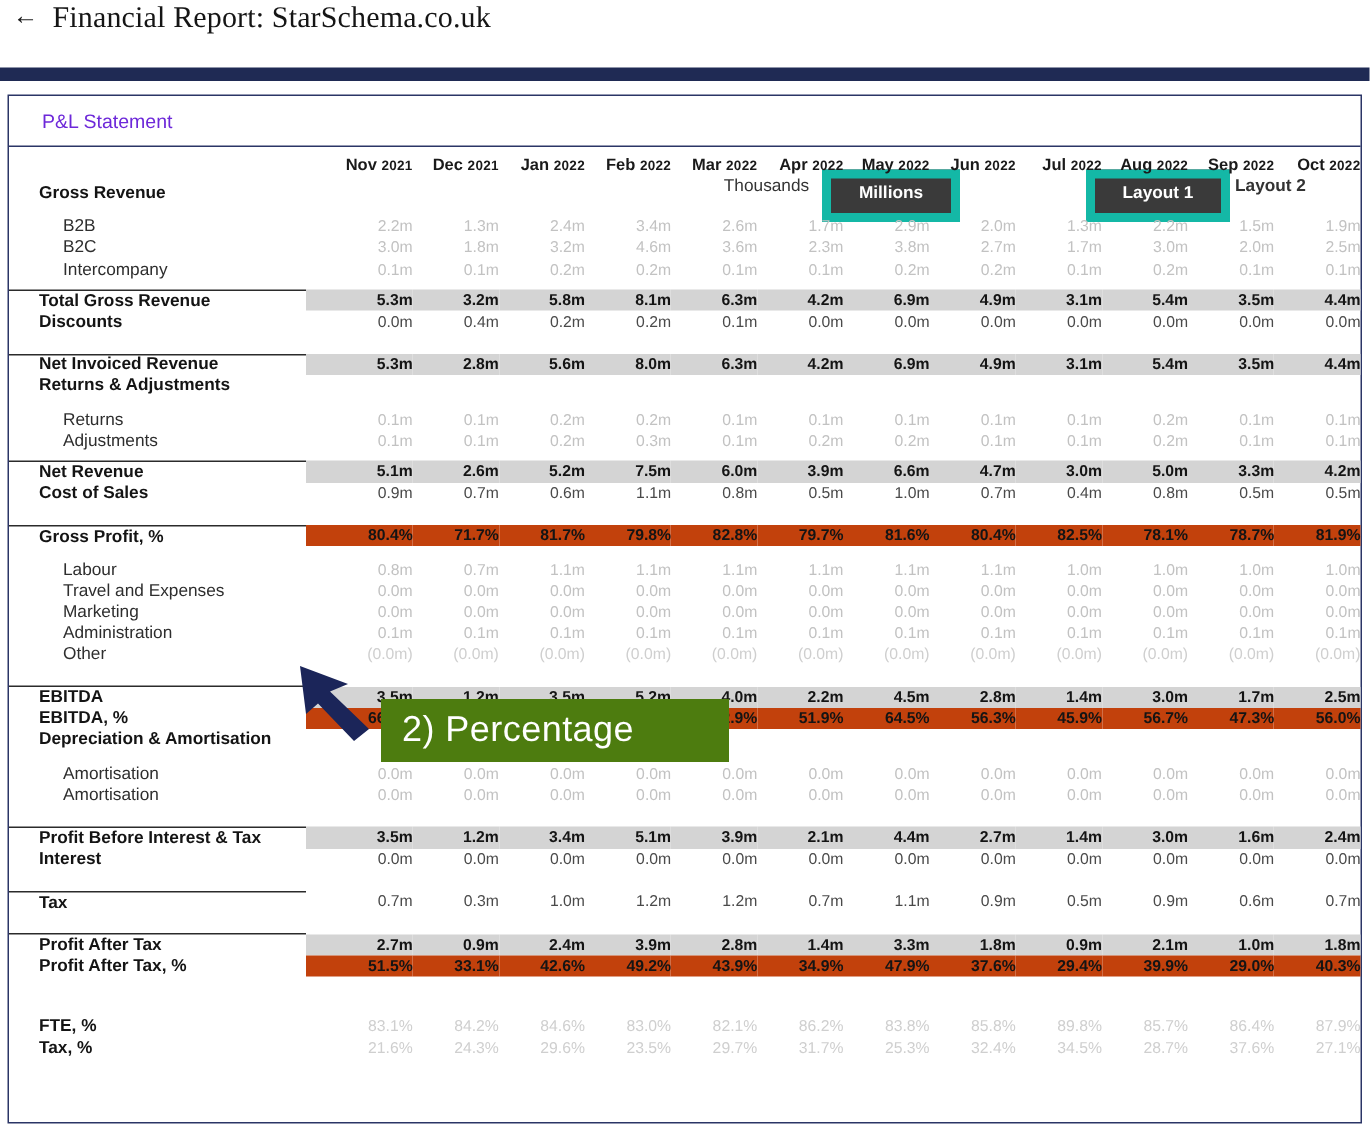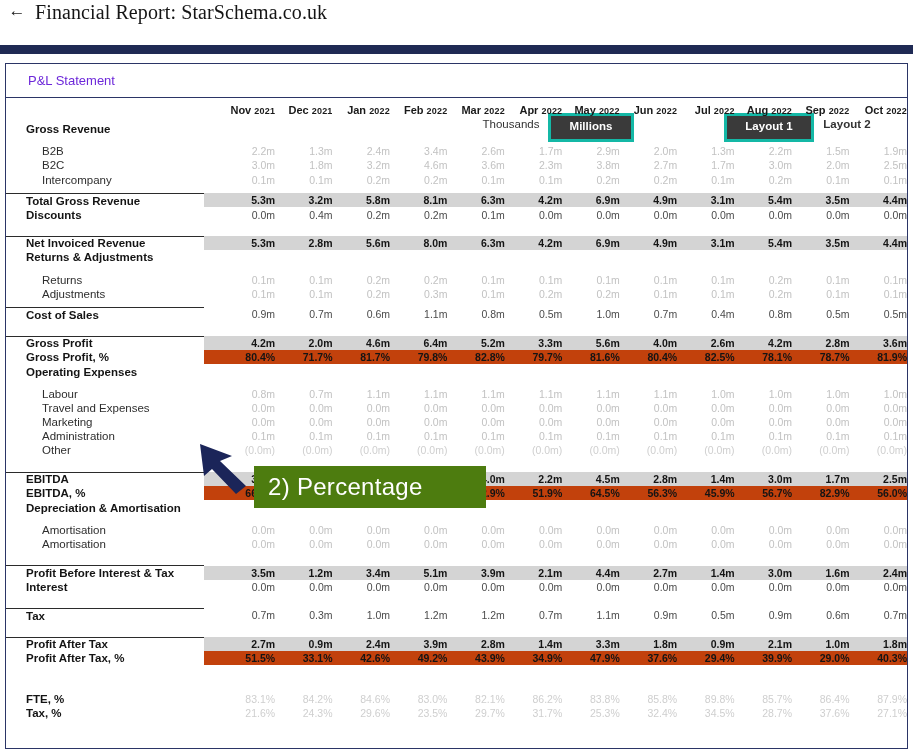--- a/index.html
+++ b/index.html
@@ -59,21 +59,21 @@
   .tbtn{
     position:absolute;top:5px;height:23px;
     font-size:11.5px;line-height:23px;text-align:center;
     color:#333333;cursor:pointer;
     font-weight:bold;
     white-space:nowrap;
     margin-top:44px;
   }
   .tbtn.on{
     background:#3a3a3a;color:#ffffff;
-    border:3px solid #14b8a6;
+    border:6px solid #14b8a6;
     line-height:21px;
   }
   #btnThousands{left:469px;width:72px;font-weight:normal;}
   #btnMillions{left:542px;width:80px;}
   #btnLayout1{left:718px;width:84px;}
   #btnLayout2{left:806px;width:70px;font-weight:bold;}
 
   
   #tableArea{
     position:absolute;left:0;top:34px;width:901px;height:650px;
@@ -406,20 +406,35 @@
             <td></td>
             <td></td>
             <td></td>
             <td></td>
             <td></td>
             <td></td>
             <td></td>
             <td></td>
             <td></td>
           </tr>
+          <tr class="r bold shade">
+            <td class="lblcell lvl0">Net Revenue</td>
+            <td class="v">5.1m</td>
+            <td class="v">2.6m</td>
+            <td class="v">5.2m</td>
+            <td class="v">7.5m</td>
+            <td class="v">6.0m</td>
+            <td class="v">3.9m</td>
+            <td class="v">6.6m</td>
+            <td class="v">4.7m</td>
+            <td class="v">3.0m</td>
+            <td class="v">5.0m</td>
+            <td class="v">3.3m</td>
+            <td class="v">4.2m</td>
+          </tr>
           <tr class="r mid">
             <td class="lblcell lvl0">Cost of Sales</td>
             <td class="v">0.9m</td>
             <td class="v">0.7m</td>
             <td class="v">0.6m</td>
             <td class="v">1.1m</td>
             <td class="v">0.8m</td>
             <td class="v">0.5m</td>
             <td class="v">1.0m</td>
             <td class="v">0.7m</td>
@@ -439,65 +454,35 @@
             <td></td>
             <td></td>
             <td></td>
             <td></td>
             <td></td>
             <td></td>
             <td></td>
             <td></td>
             <td></td>
           </tr>
-          <tr class="r bold shade">
-            <td class="lblcell lvl0">Gross Profit</td>
-            <td class="v">4.2m</td>
-            <td class="v">2.0m</td>
-            <td class="v">4.6m</td>
-            <td class="v">6.4m</td>
-            <td class="v">5.2m</td>
-            <td class="v">3.3m</td>
-            <td class="v">5.6m</td>
-            <td class="v">4.0m</td>
-            <td class="v">2.6m</td>
-            <td class="v">4.2m</td>
-            <td class="v">2.8m</td>
-            <td class="v">3.6m</td>
-          </tr>
           <tr class="r bold shadelite">
             <td class="lblcell lvl0">Gross Profit, %</td>
             <td class="v">80.4%</td>
             <td class="v">71.7%</td>
             <td class="v">81.7%</td>
             <td class="v">79.8%</td>
             <td class="v">82.8%</td>
             <td class="v">79.7%</td>
             <td class="v">81.6%</td>
             <td class="v">80.4%</td>
             <td class="v">82.5%</td>
             <td class="v">78.1%</td>
             <td class="v">78.7%</td>
             <td class="v">81.9%</td>
           </tr>
-          <tr class="r bold">
-            <td class="lblcell lvl0">Operating Expenses</td>
-            <td class="v"></td>
-            <td class="v"></td>
-            <td class="v"></td>
-            <td class="v"></td>
-            <td class="v"></td>
-            <td class="v"></td>
-            <td class="v"></td>
-            <td class="v"></td>
-            <td class="v"></td>
-            <td class="v"></td>
-            <td class="v"></td>
-            <td class="v"></td>
-          </tr>
           <tr class="sp">
             <td colspan="13"></td>
           </tr>
           <tr class="r faint">
             <td class="lblcell lvl1">Labour</td>
             <td class="v">0.8m</td>
             <td class="v">0.7m</td>
             <td class="v">1.1m</td>
             <td class="v">1.1m</td>
             <td class="v">1.1m</td>
@@ -607,21 +592,21 @@
             <td class="v">66.1%</td>
             <td class="v">44.7%</td>
             <td class="v">61.2%</td>
             <td class="v">64.8%</td>
             <td class="v">62.9%</td>
             <td class="v">51.9%</td>
             <td class="v">64.5%</td>
             <td class="v">56.3%</td>
             <td class="v">45.9%</td>
             <td class="v">56.7%</td>
-            <td class="v">82.9%</td>
+            <td class="v">47.3%</td>
             <td class="v">56.0%</td>
           </tr>
           <tr class="r bold">
             <td class="lblcell lvl0">Depreciation &amp; Amortisation</td>
             <td class="v"></td>
             <td class="v"></td>
             <td class="v"></td>
             <td class="v"></td>
             <td class="v"></td>
             <td class="v"></td>

